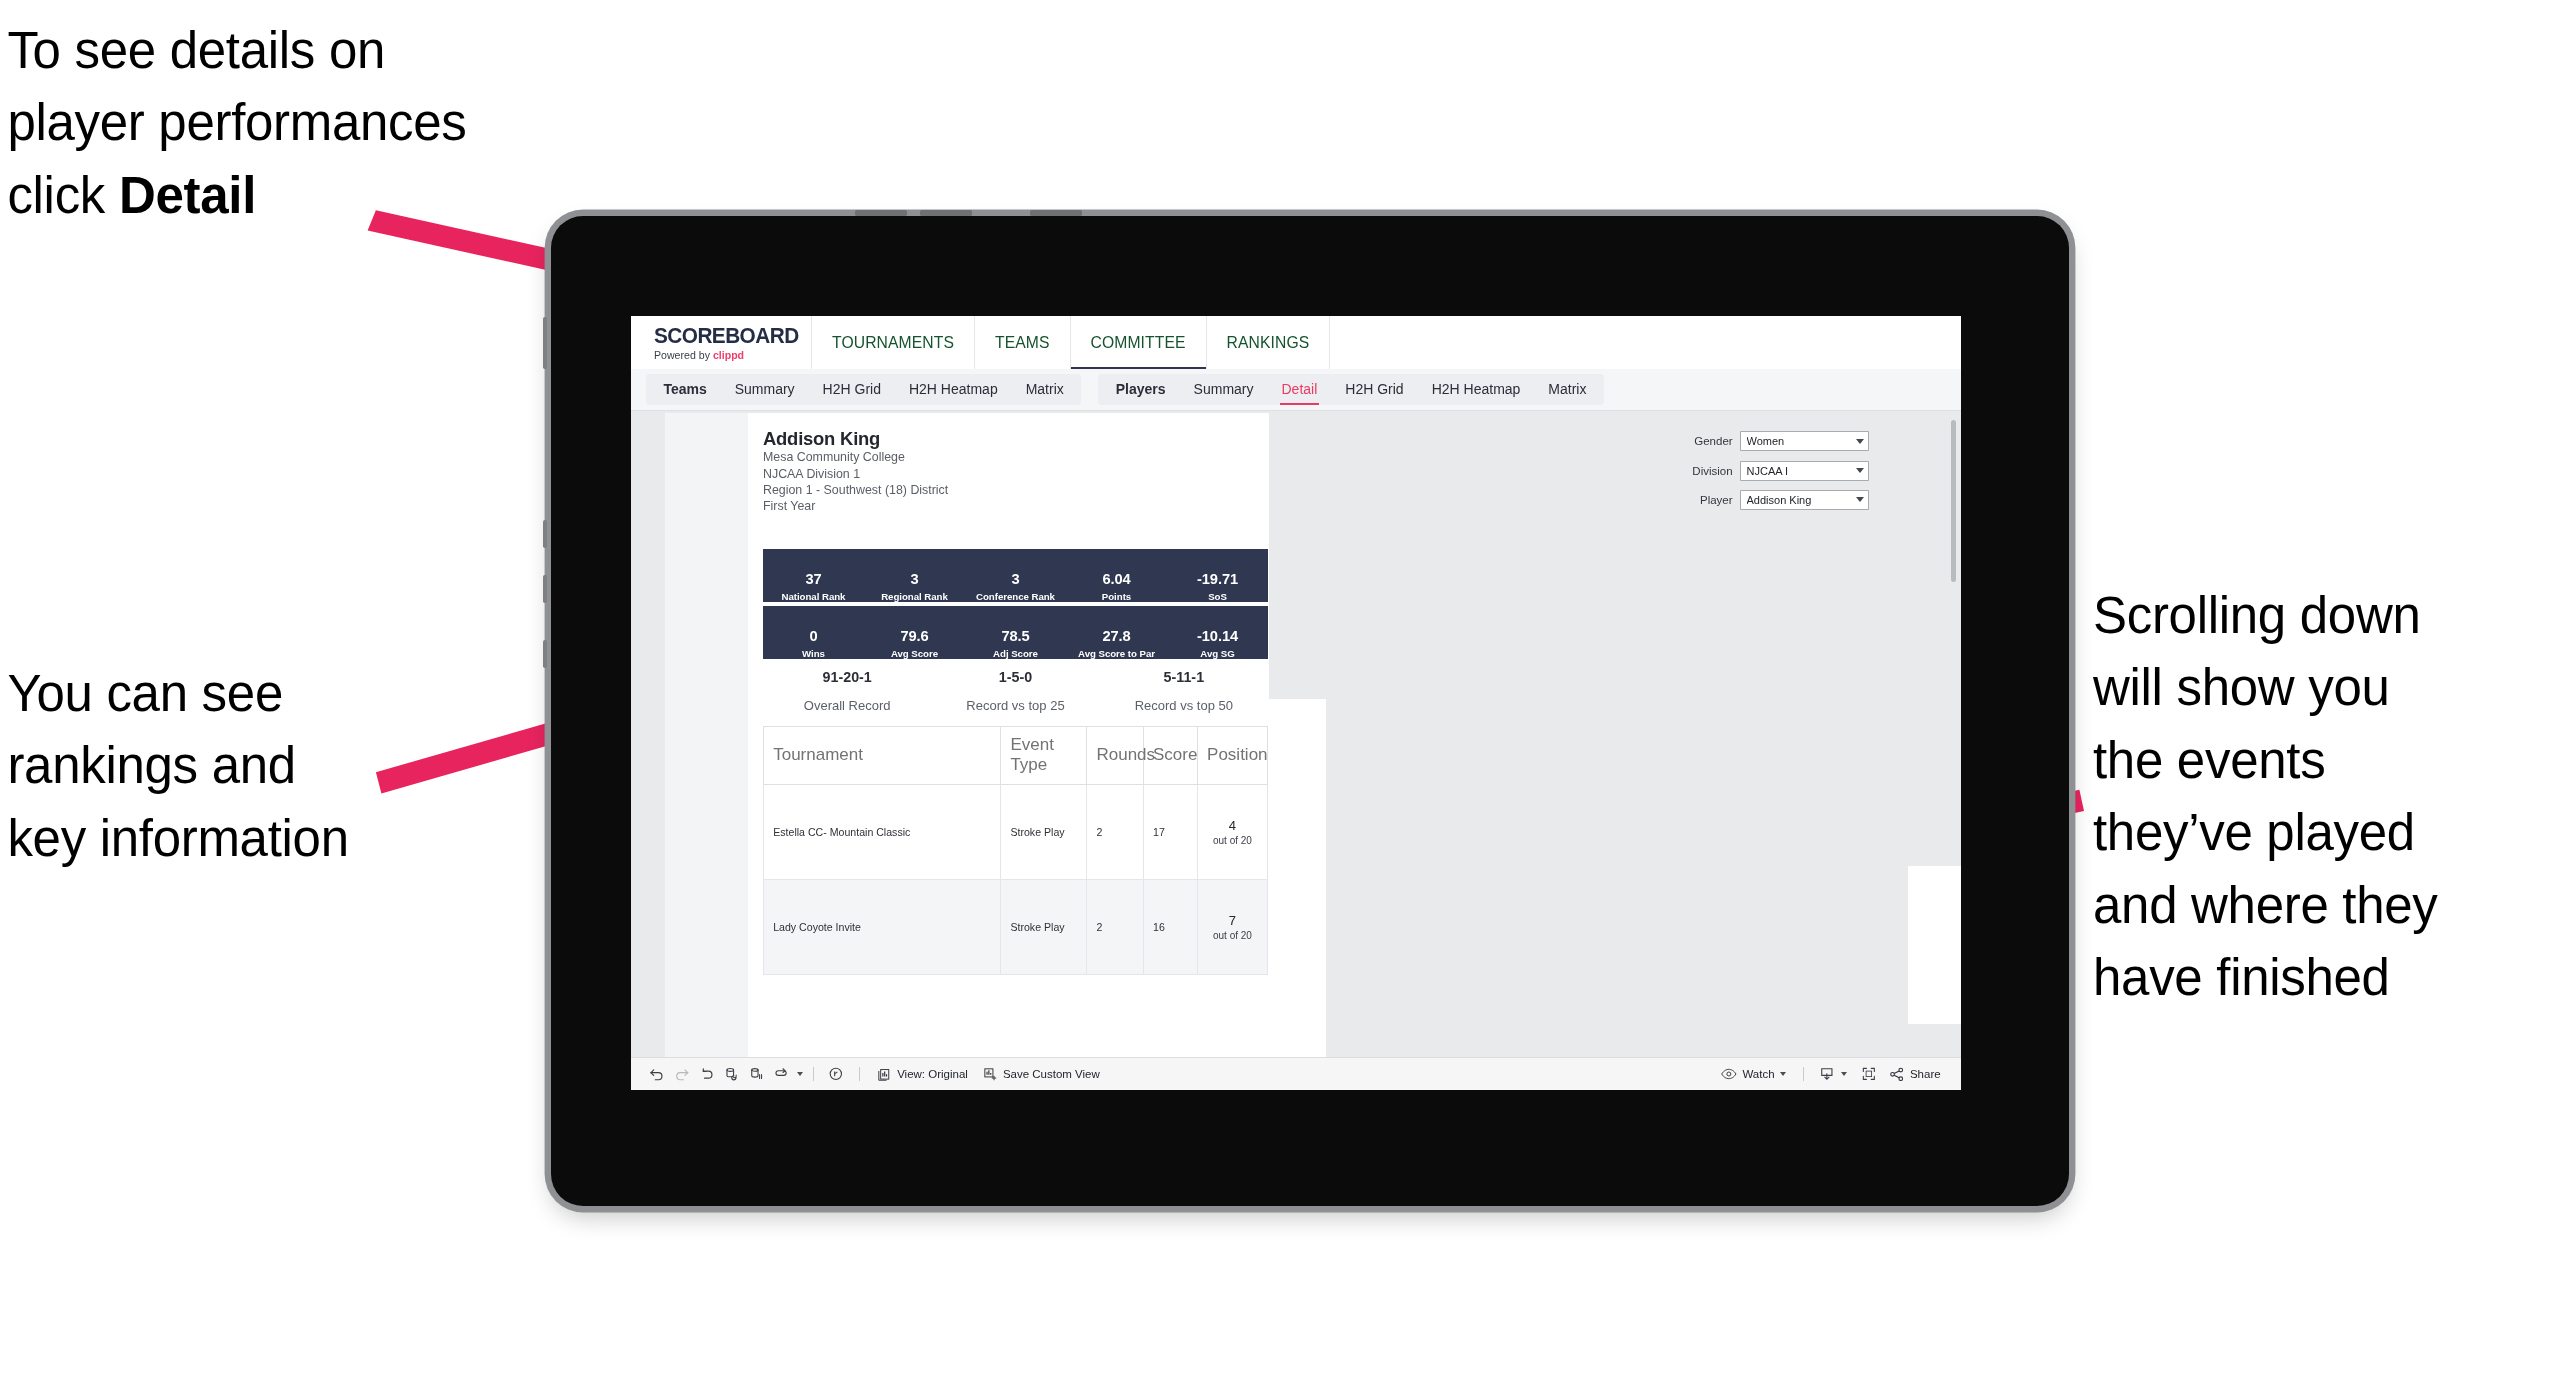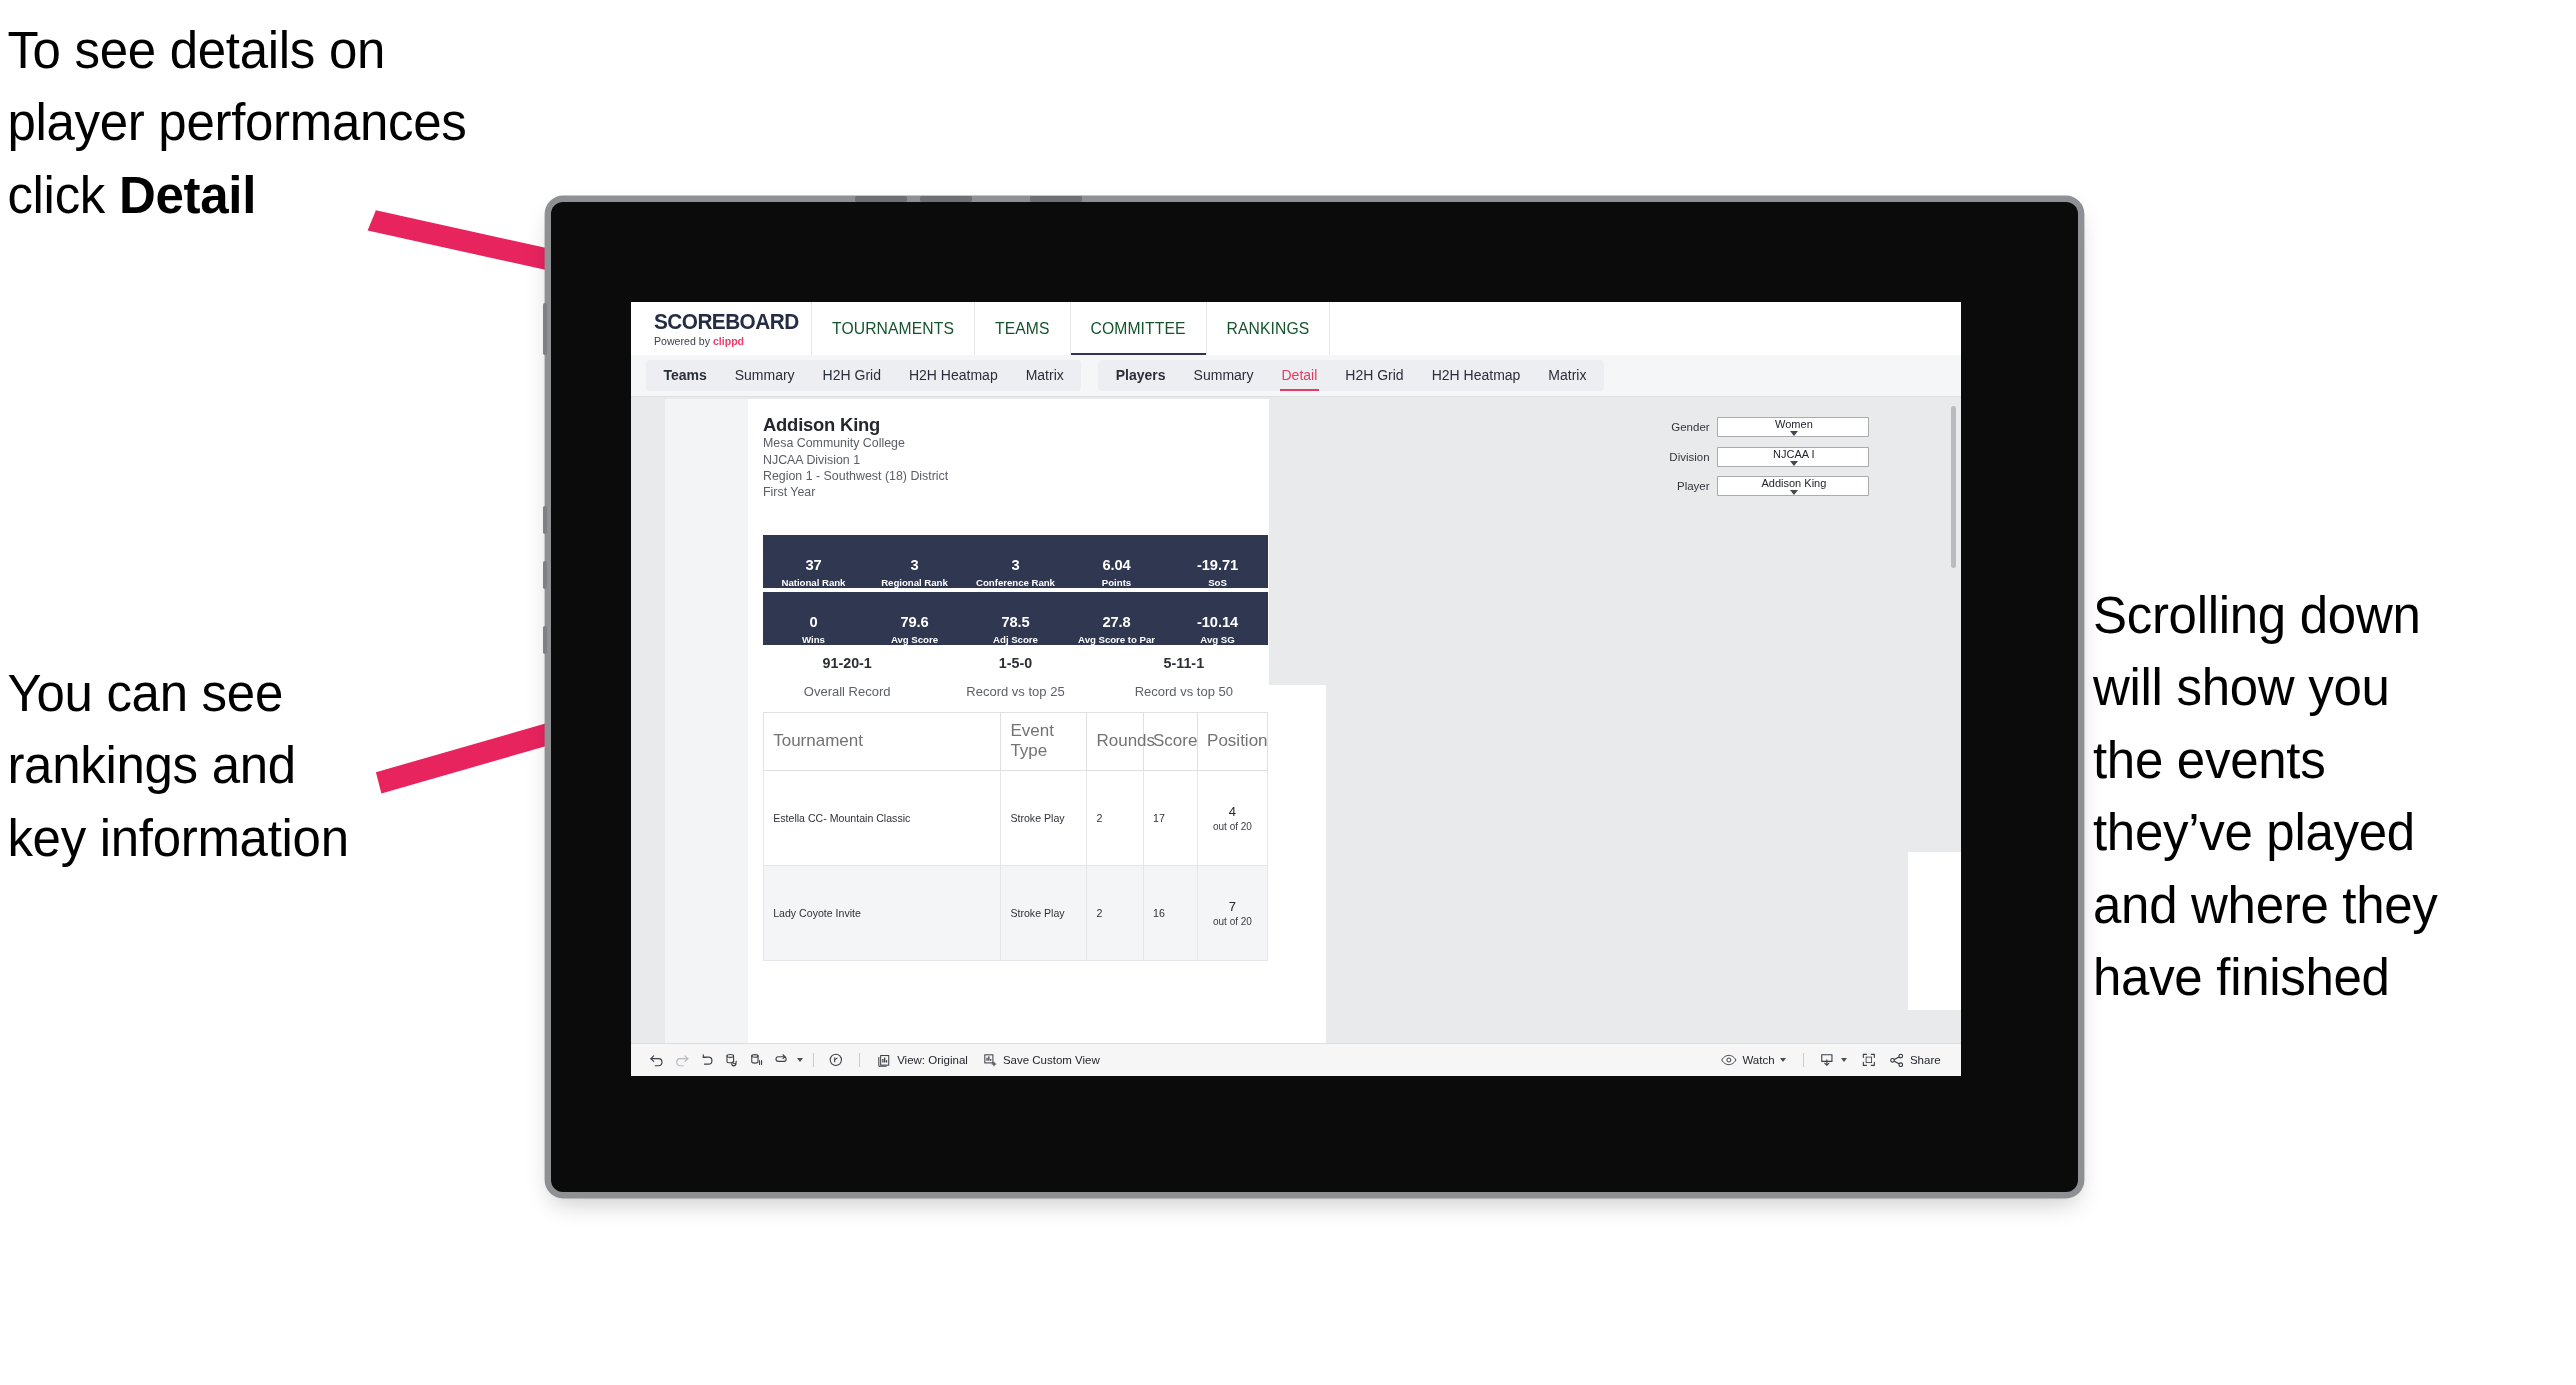--- a/index.html
+++ b/index.html
@@ -31,26 +31,25 @@
   #callout-rankings { left: 7.4px; top: 658px; width: 516px; }
   #callout-scroll { left: 2093px; top: 580px; width: 479px; }
 
   
   .arrow-svg { position: absolute; left: 0; top: 0; width: 2576px; height: 1386px;
                pointer-events: none; }
 
   
   #tablet {
     position: absolute;
-    left: 551px; top: 202px;
+    left: 551px; top: 216px;
     width: 1518px; height: 990px;
     background: #0b0b0b;
-    border-radius: 12px;
+    border-radius: 32px;
     box-shadow: 0 0 0 6.4px #8f9093, 0 11px 24px rgba(0,0,0,0.22);
-    padding-left: 9px;
   }
   .btn-top {
     position: absolute; top: -6.4px; height: 6.4px; background: #6e7073; border-radius: 1.8px;
   }
   .btn-side {
     position: absolute; left: -8.3px; width: 4.6px; background: #7e8084; border-radius: 1.8px;
   }
 
   
   #screen {
@@ -155,24 +154,24 @@
   
   #filters { position: absolute; right: 92px; top: 18.4px; width: 212px; }
   .filter-row {
     display: flex; align-items: center; justify-content: flex-end;
     margin-bottom: 9.2px;
   }
   .filter-label {
     font-size: 11.5px; color: #33363d; margin-right: 7.4px; text-align: center;
   }
   .filter-select {
-    width: 152px; height: 20px; background: #ffffff;
+    width: 129px; height: 20px; background: #ffffff;
     border: 0.9px solid #a9abb0; border-radius: 0.9px;
     display: flex; align-items: center;
-    padding: 0 3.7px 0 5.5px; box-sizing: border-box; flex-direction: column;
+    padding: 0 3.7px 0 5.5px; box-sizing: border-box;
   }
   .filter-value {
     flex: 1; font-size: 11px; color: #22252b; white-space: nowrap;
     overflow: hidden;
   }
   .caret {
     width: 0; height: 0; border-left: 4.1px solid transparent;
     border-right: 4.1px solid transparent; border-top: 5px solid #44474d;
   }
 

